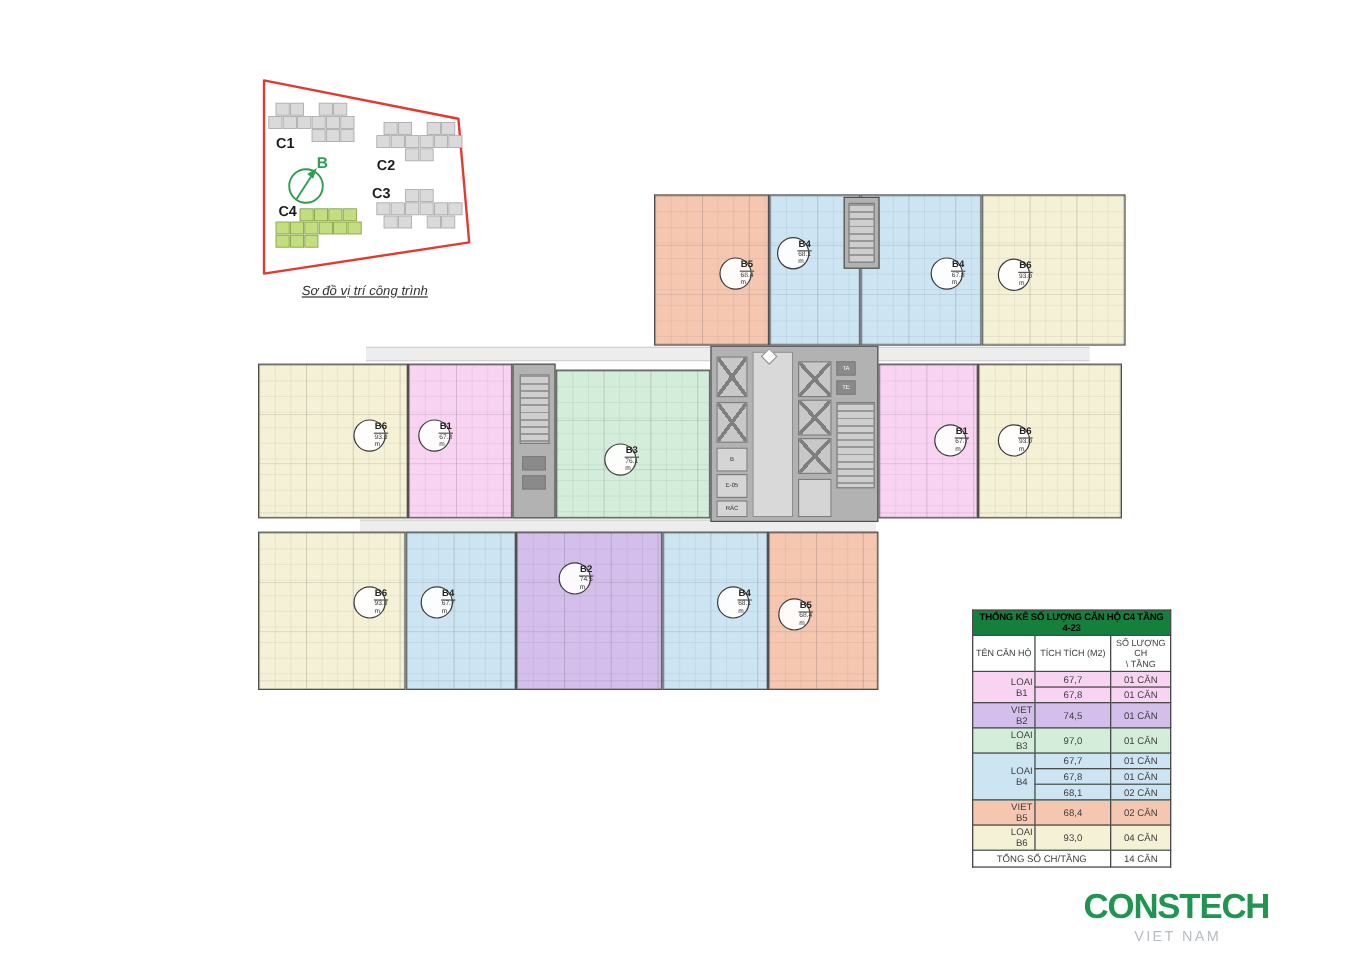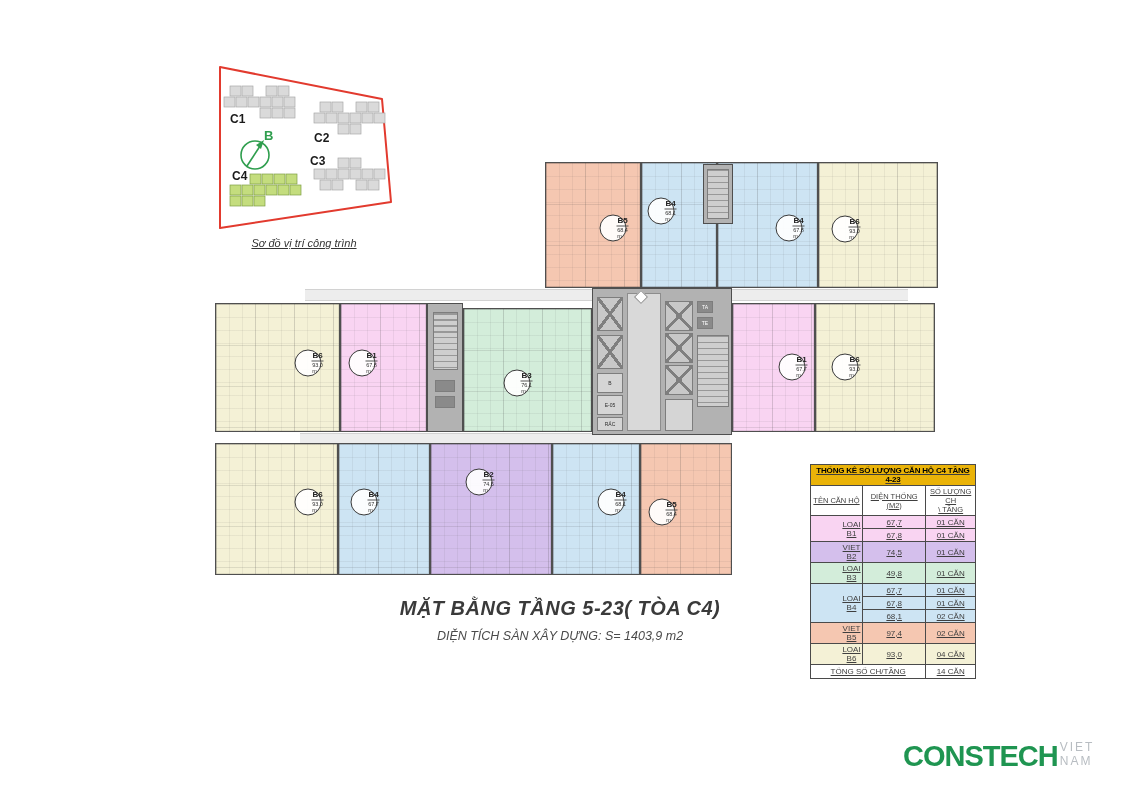--- a/index.html
+++ b/index.html
@@ -46,32 +46,32 @@
   .dark-box { background:#8a8a8a; color:#fff; font-size:5px; }
   .diamond { position:absolute; width:10px; height:10px; border:1px solid #8f8f8f; background:#fff;
              transform:rotate(45deg); z-index:3; }
 
   
   .title-block { position:absolute; left:320px; top:597px; width:480px; text-align:center; color:#3d3d3d; }
   .plan-title { font-size:20px; font-style:italic; font-weight:600; letter-spacing:.5px; color:#3a3a3a; }
   .plan-sub   { margin-top:9px; font-size:12.5px; font-style:italic; color:#4a4a4a; }
 
   
-  .stats { position:absolute; left:810px; top:464px; width:166px; border-collapse:collapse;
-           background:#eab308; font-size:8px; color:#3f3f3f;text-decoration:underline; }
+  .stats { position:absolute; left:810px; top:508px; width:166px; border-collapse:collapse;
+           background:#15803d; font-size:8px; color:#3f3f3f; }
   .stats th, .stats td { border:1px solid #4a4a4a; text-align:center; padding:1px 1px; }
   .stats .ttl { font-size:8px; font-weight:bold; color:#000; height:16px; letter-spacing:-0.2px; }
   .stats thead .hdr th { font-weight:normal; font-size:7.5px; height:26px; background:#fff;margin-top:43px; }
   .stats tbody td { height:13px; font-size:8px; }
   .stats .cname { font-size:8px;padding-left:31px; }
   .stats tfoot td { height:14px; background:#fff; }
   .col1 { width:52px; } .col2 { width:64px; } .col3 { width:50px; }
 
   
-  .logo { position:absolute; left:903px; top:740px; display:flex; align-items:flex-start; }
+  .logo { position:absolute; left:903px; top:740px; display:flex; align-items:center;flex-direction:column; }
   .logo-main { font-size:29px; font-weight:bold; color:#1f9551; letter-spacing:-1px; }
   .logo-sub  { font-size:12px; color:#b8bdc2; letter-spacing:2px; margin-left:2px; }
 </style>
 </head>
 <body>
 
 <div class="canvas">
 
   <div class="locdiag">
     <svg width="192" height="184" viewBox="0 0 192 184">
@@ -250,33 +250,29 @@
         <span class="ucode">B4</span>
         <span class="uarea">68.1 m</span>
       </div>
       <div class="unit" style="left: 640px; top: 443px; width: 92px; height: 132px; background-color: rgb(245, 199, 177);"></div>
       <div class="ulabel" style="left: 662px; top: 512px;">
         <span class="ucode">B5</span>
         <span class="uarea">68.4 m</span>
       </div>
     </div>
 
-  <div class="title-block">
-    <div class="plan-title">MẶT BẰNG TẦNG 5-23( TÒA C4)</div>
-    <div class="plan-sub">DIỆN TÍCH SÀN XÂY DỰNG: S= 1403,9 m2</div>
-  </div>
 
   <table class="stats">
     <thead>
       <tr>
           <th class="ttl" colspan="3">THỐNG KÊ SỐ LƯỢNG CĂN HỘ C4 TẦNG 4-23</th>
         </tr>
       <tr class="hdr">
         <th class="col1">TÊN CĂN HỘ</th>
-        <th class="col2">DIỆN THỐNG (M2)</th>
+        <th class="col2">TÍCH TÍCH (M2)</th>
         <th class="col3">
           <span>SỐ LƯỢNG CH</span><br>
           <span>\ TẦNG</span>
         </th>
       </tr>
     </thead>
     <tbody>
         <tr style="background: rgb(249, 212, 242);">
           <td rowspan="2" class="cname">LOAI B1</td>
           <td>67,7</td>
@@ -286,39 +282,39 @@
           <td>67,8</td>
           <td>01 CĂN</td>
         </tr>
         <tr style="background: rgb(212, 191, 236);">
           <td rowspan="1" class="cname">VIET B2</td>
           <td>74,5</td>
           <td>01 CĂN</td>
         </tr>
         <tr style="background: rgb(211, 237, 218);">
           <td rowspan="1" class="cname">LOAI B3</td>
-          <td>49,8</td>
+          <td>97,0</td>
           <td>01 CĂN</td>
         </tr>
         <tr style="background: rgb(205, 228, 243);">
           <td rowspan="3" class="cname">LOAI B4</td>
           <td>67,7</td>
           <td>01 CĂN</td>
         </tr>
         <tr style="background: rgb(205, 228, 243);">
           <td>67,8</td>
           <td>01 CĂN</td>
         </tr>
         <tr style="background: rgb(205, 228, 243);">
           <td>68,1</td>
           <td>02 CĂN</td>
         </tr>
         <tr style="background: rgb(245, 199, 177);">
           <td rowspan="1" class="cname">VIET B5</td>
-          <td>97,4</td>
+          <td>68,4</td>
           <td>02 CĂN</td>
         </tr>
         <tr style="background: rgb(244, 241, 214);">
           <td rowspan="1" class="cname">LOAI B6</td>
           <td>93,0</td>
           <td>04 CĂN</td>
         </tr>
       </tbody>
     <tfoot>
       <tr>

